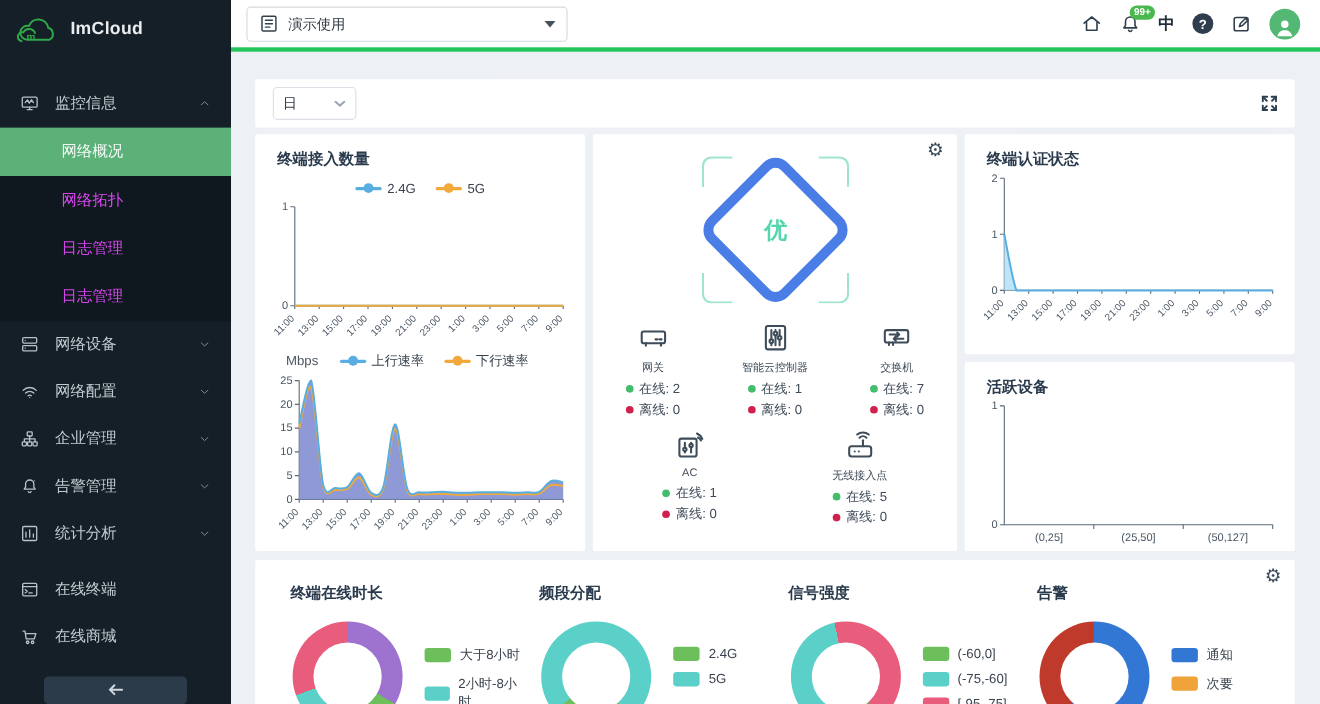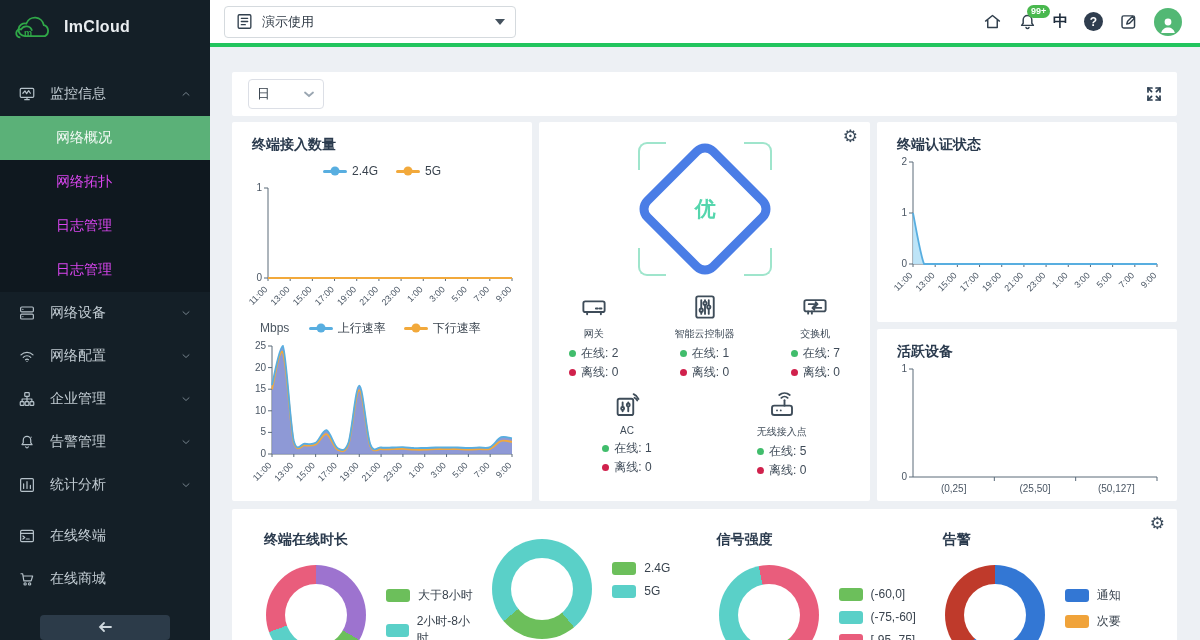--- a/index.html
+++ b/index.html
@@ -504,20 +504,21 @@
                   <span>大于8小时</span>
                 </div>
                 <div class="chip-item">
                   <span class="chip" style="background: rgb(90, 208, 200);"></span>
                   <span>2小时-8小时</span>
                 </div>
               </div>
           </div>
         </div>
         <div class="b-sec">
+          <div class="b-title">频段分配</div>
           <div class="b-body">
             <div id="dn-band" class="donut" style="background: conic-gradient(rgb(90, 208, 200) 0deg, rgb(90, 208, 200) 140deg, rgb(108, 191, 91) 140deg, rgb(108, 191, 91) 230deg, rgb(90, 208, 200) 230deg, rgb(90, 208, 200) 360deg);">
                 <div class="hole"></div>
               </div>
             <div id="lg-band" class="chip-leg">
                 <div class="chip-item">
                   <span class="chip" style="background: rgb(108, 191, 91);"></span>
                   <span>2.4G</span>
                 </div>
                 <div class="chip-item">

